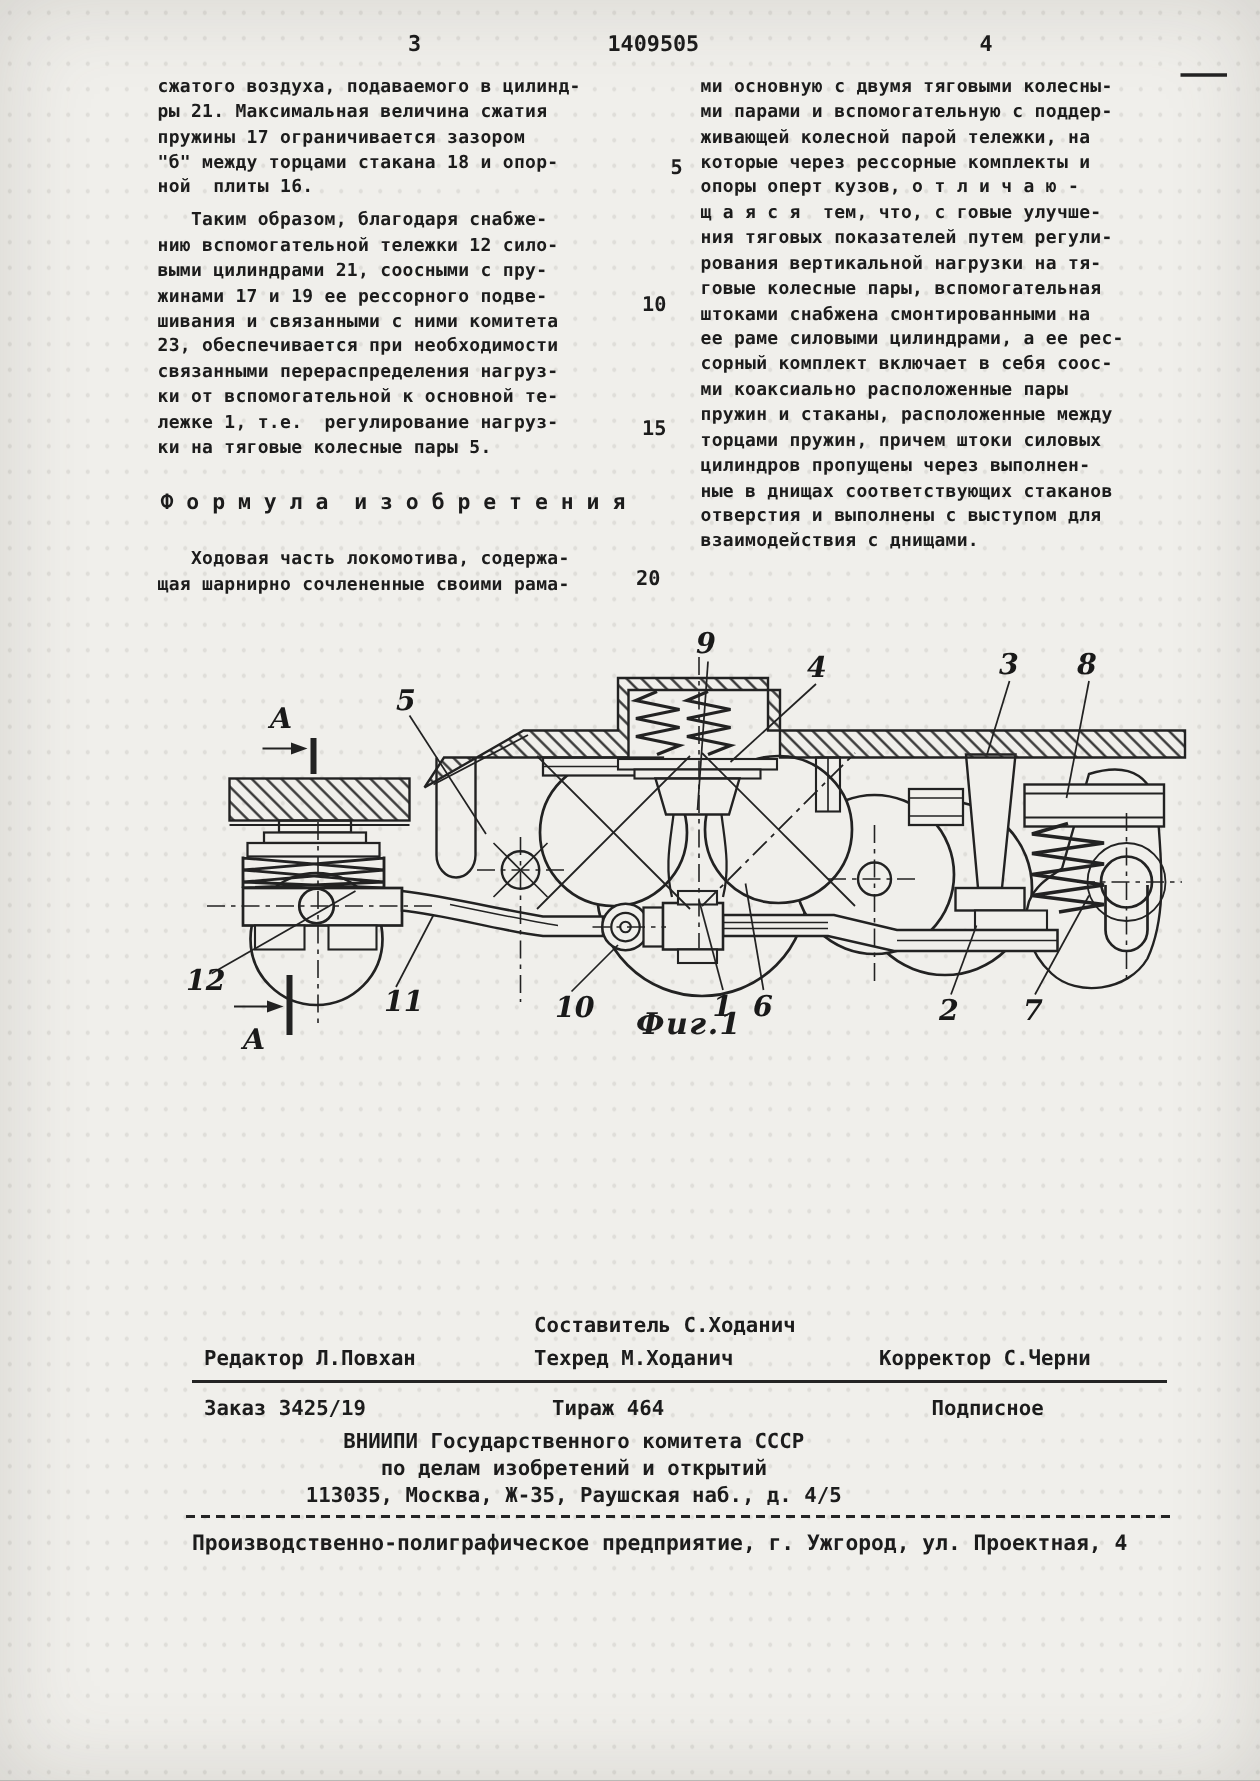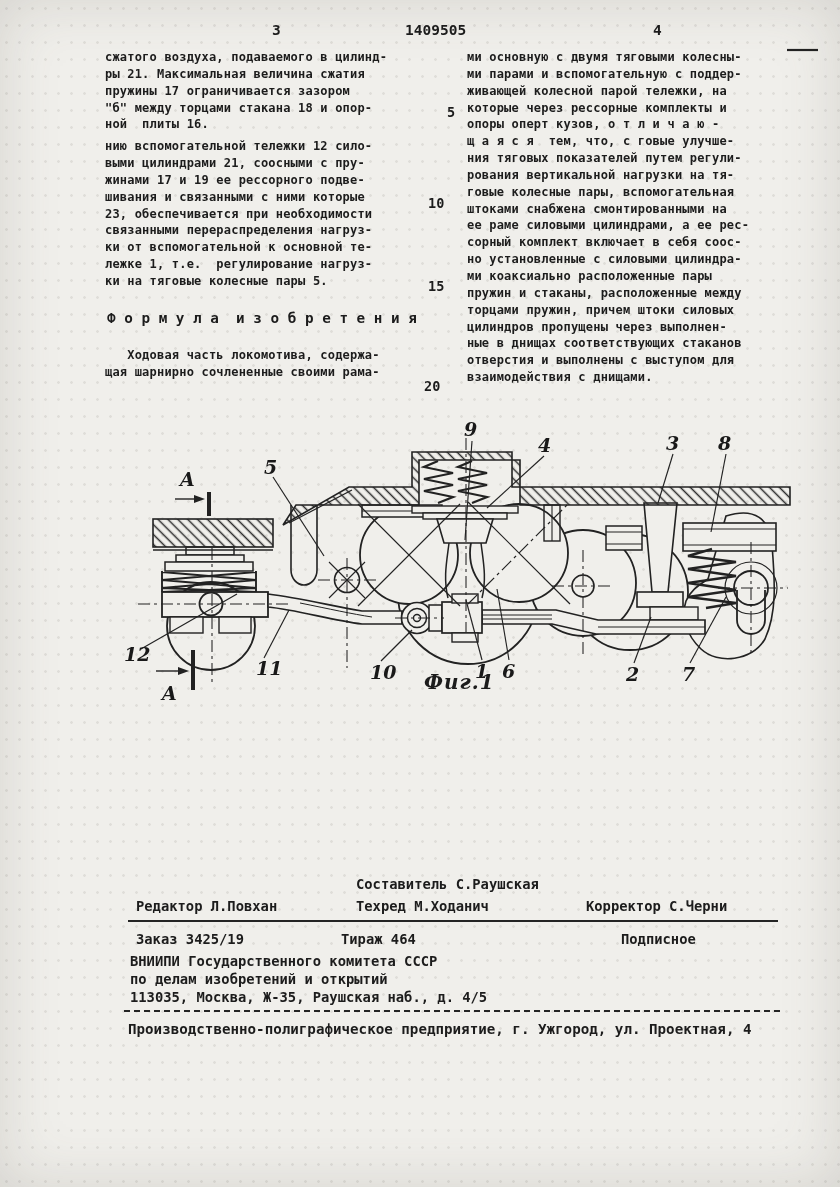--- a/index.html
+++ b/index.html
@@ -17,21 +17,21 @@
   .p-gap{margin-top:5px;}
   .heading{margin:20px 0 21px 2px;font-size:14.3px;font-weight:700;white-space:pre;}
   .hdr{position:absolute;top:22px;font-size:14.5px;font-weight:600;}
   .margin-num{position:absolute;font-size:13.5px;font-weight:600;}
   .fig-label{position:absolute;font-family:"DejaVu Serif",serif;
              font-style:italic;font-weight:600;font-size:19px;color:#191919;}
   .fig-caption{position:absolute;left:424px;top:670px;
              font-family:"DejaVu Serif",serif;font-style:italic;font-weight:700;
              font-size:20px;letter-spacing:1px;}
   .ft{position:absolute;font-size:13.8px;font-weight:600;white-space:pre;}
-  .ft-center{position:absolute;left:130px;width:505px;text-align:left;
+  .ft-center{position:absolute;left:130px;width:505px;text-align:center;
              font-size:13.8px;font-weight:600;white-space:pre;}
   .rule-solid{position:absolute;left:128px;width:650px;border-top:2.4px solid #242424;}
   .rule-dashed{position:absolute;left:124px;width:656px;border-top:2.2px dashed #242424;}
   svg{position:absolute;left:0;top:0;}
 </style>
 </head>
 <body>
 
 <div class="page">
 
@@ -46,24 +46,25 @@
 
   <div class="col" style="left:105px;top:49px;width:345px;">
     <div class="para">
         <div class="tline">сжатого воздуха, подаваемого в цилинд-</div>
         <div class="tline">ры 21. Максимальная величина сжатия</div>
         <div class="tline">пружины 17 ограничивается зазором</div>
         <div class="tline">"б" между торцами стакана 18 и опор-</div>
         <div class="tline">ной  плиты 16.</div>
       </div>
     <div class="para p-gap">
+        <div class="tline">   Таким образом, благодаря снабже-</div>
         <div class="tline">нию вспомогательной тележки 12 сило-</div>
         <div class="tline">выми цилиндрами 21, соосными с пру-</div>
         <div class="tline">жинами 17 и 19 ее рессорного подве-</div>
-        <div class="tline">шивания и связанными с ними которые</div>
+        <div class="tline">шивания и связанными с ними комитета</div>
         <div class="tline">23, обеспечивается при необходимости</div>
         <div class="tline">связанными перераспределения нагруз-</div>
         <div class="tline">ки от вспомогательной к основной те-</div>
         <div class="tline">лежке 1, т.е.  регулирование нагруз-</div>
         <div class="tline">ки на тяговые колесные пары 5.</div>
       </div>
     <div class="heading">Ф о р м у л а  и з о б р е т е н и я</div>
     <div class="para">
         <div class="tline">   Ходовая часть локомотива, содержа-</div>
         <div class="tline">щая шарнирно сочлененные своими рама-</div>
@@ -77,21 +78,20 @@
         <div class="tline">живающей колесной парой тележки, на</div>
         <div class="tline">которые через рессорные комплекты и</div>
         <div class="tline">опоры оперт кузов, о т л и ч а ю -</div>
         <div class="tline">щ а я с я  тем, что, с говые улучше-</div>
         <div class="tline">ния тяговых показателей путем регули-</div>
         <div class="tline">рования вертикальной нагрузки на тя-</div>
         <div class="tline">говые колесные пары, вспомогательная</div>
         <div class="tline">штоками снабжена смонтированными на</div>
         <div class="tline">ее раме силовыми цилиндрами, а ее рес-</div>
         <div class="tline">сорный комплект включает в себя соос-</div>
-        <div class="tline">но установленные с силовыми цилиндра-</div>
         <div class="tline">ми коаксиально расположенные пары</div>
         <div class="tline">пружин и стаканы, расположенные между</div>
         <div class="tline">торцами пружин, причем штоки силовых</div>
         <div class="tline">цилиндров пропущены через выполнен-</div>
         <div class="tline">ные в днищах соответствующих стаканов</div>
         <div class="tline">отверстия и выполнены с выступом для</div>
         <div class="tline">взаимодействия с днищами.</div>
       </div>
   </div>
 
@@ -238,27 +238,27 @@
   <span class="fig-label" style="left:256px;top:657px;">11</span>
   <span class="fig-label" style="left:370px;top:661px;">10</span>
   <span class="fig-label" style="left:475px;top:660px;">1</span>
   <span class="fig-label" style="left:502px;top:660px;">6</span>
   <span class="fig-label" style="left:626px;top:663px;">2</span>
   <span class="fig-label" style="left:682px;top:663px;">7</span>
   <span class="fig-label" style="left:162px;top:682px;">A</span>
 
   <div class="fig-caption">Фиг.1</div>
 
-  <div class="ft" style="left:356px;top:876px;">Составитель С.Раушская</div>
+  <div class="ft" style="left:356px;top:876px;">Составитель С.Ходанич</div>
   <div class="ft" style="left:136px;top:898px;">Редактор Л.Повхан</div>
   <div class="ft" style="left:356px;top:898px;">Техред М.Ходанич</div>
   <div class="ft" style="left:586px;top:898px;">Корректор С.Черни</div>
   <div class="rule-solid" style="top:920px;"></div>
   <div class="ft" style="left:136px;top:931px;">Заказ 3425/19</div>
-  <div class="ft" style="left:341px;top:931px;">Тираж 464</div>
+  <div class="ft" style="left:368px;top:931px;">Тираж 464</div>
   <div class="ft" style="left:586px;top:931px;margin-left:35px;">Подписное</div>
   <div class="ft-center" style="top:953px;">ВНИИПИ Государственного комитета СССР</div>
   <div class="ft-center" style="top:971px;">по делам изобретений и открытий</div>
   <div class="ft-center" style="top:989px;">113035, Москва, Ж-35, Раушская наб., д. 4/5</div>
   <div class="rule-dashed" style="top:1010px;"></div>
   <div class="ft" style="left:128px;top:1021px;font-size:14.2px;">Производственно-полиграфическое предприятие, г. Ужгород, ул. Проектная, 4</div>
 
 </div>
 
 </body></html>

